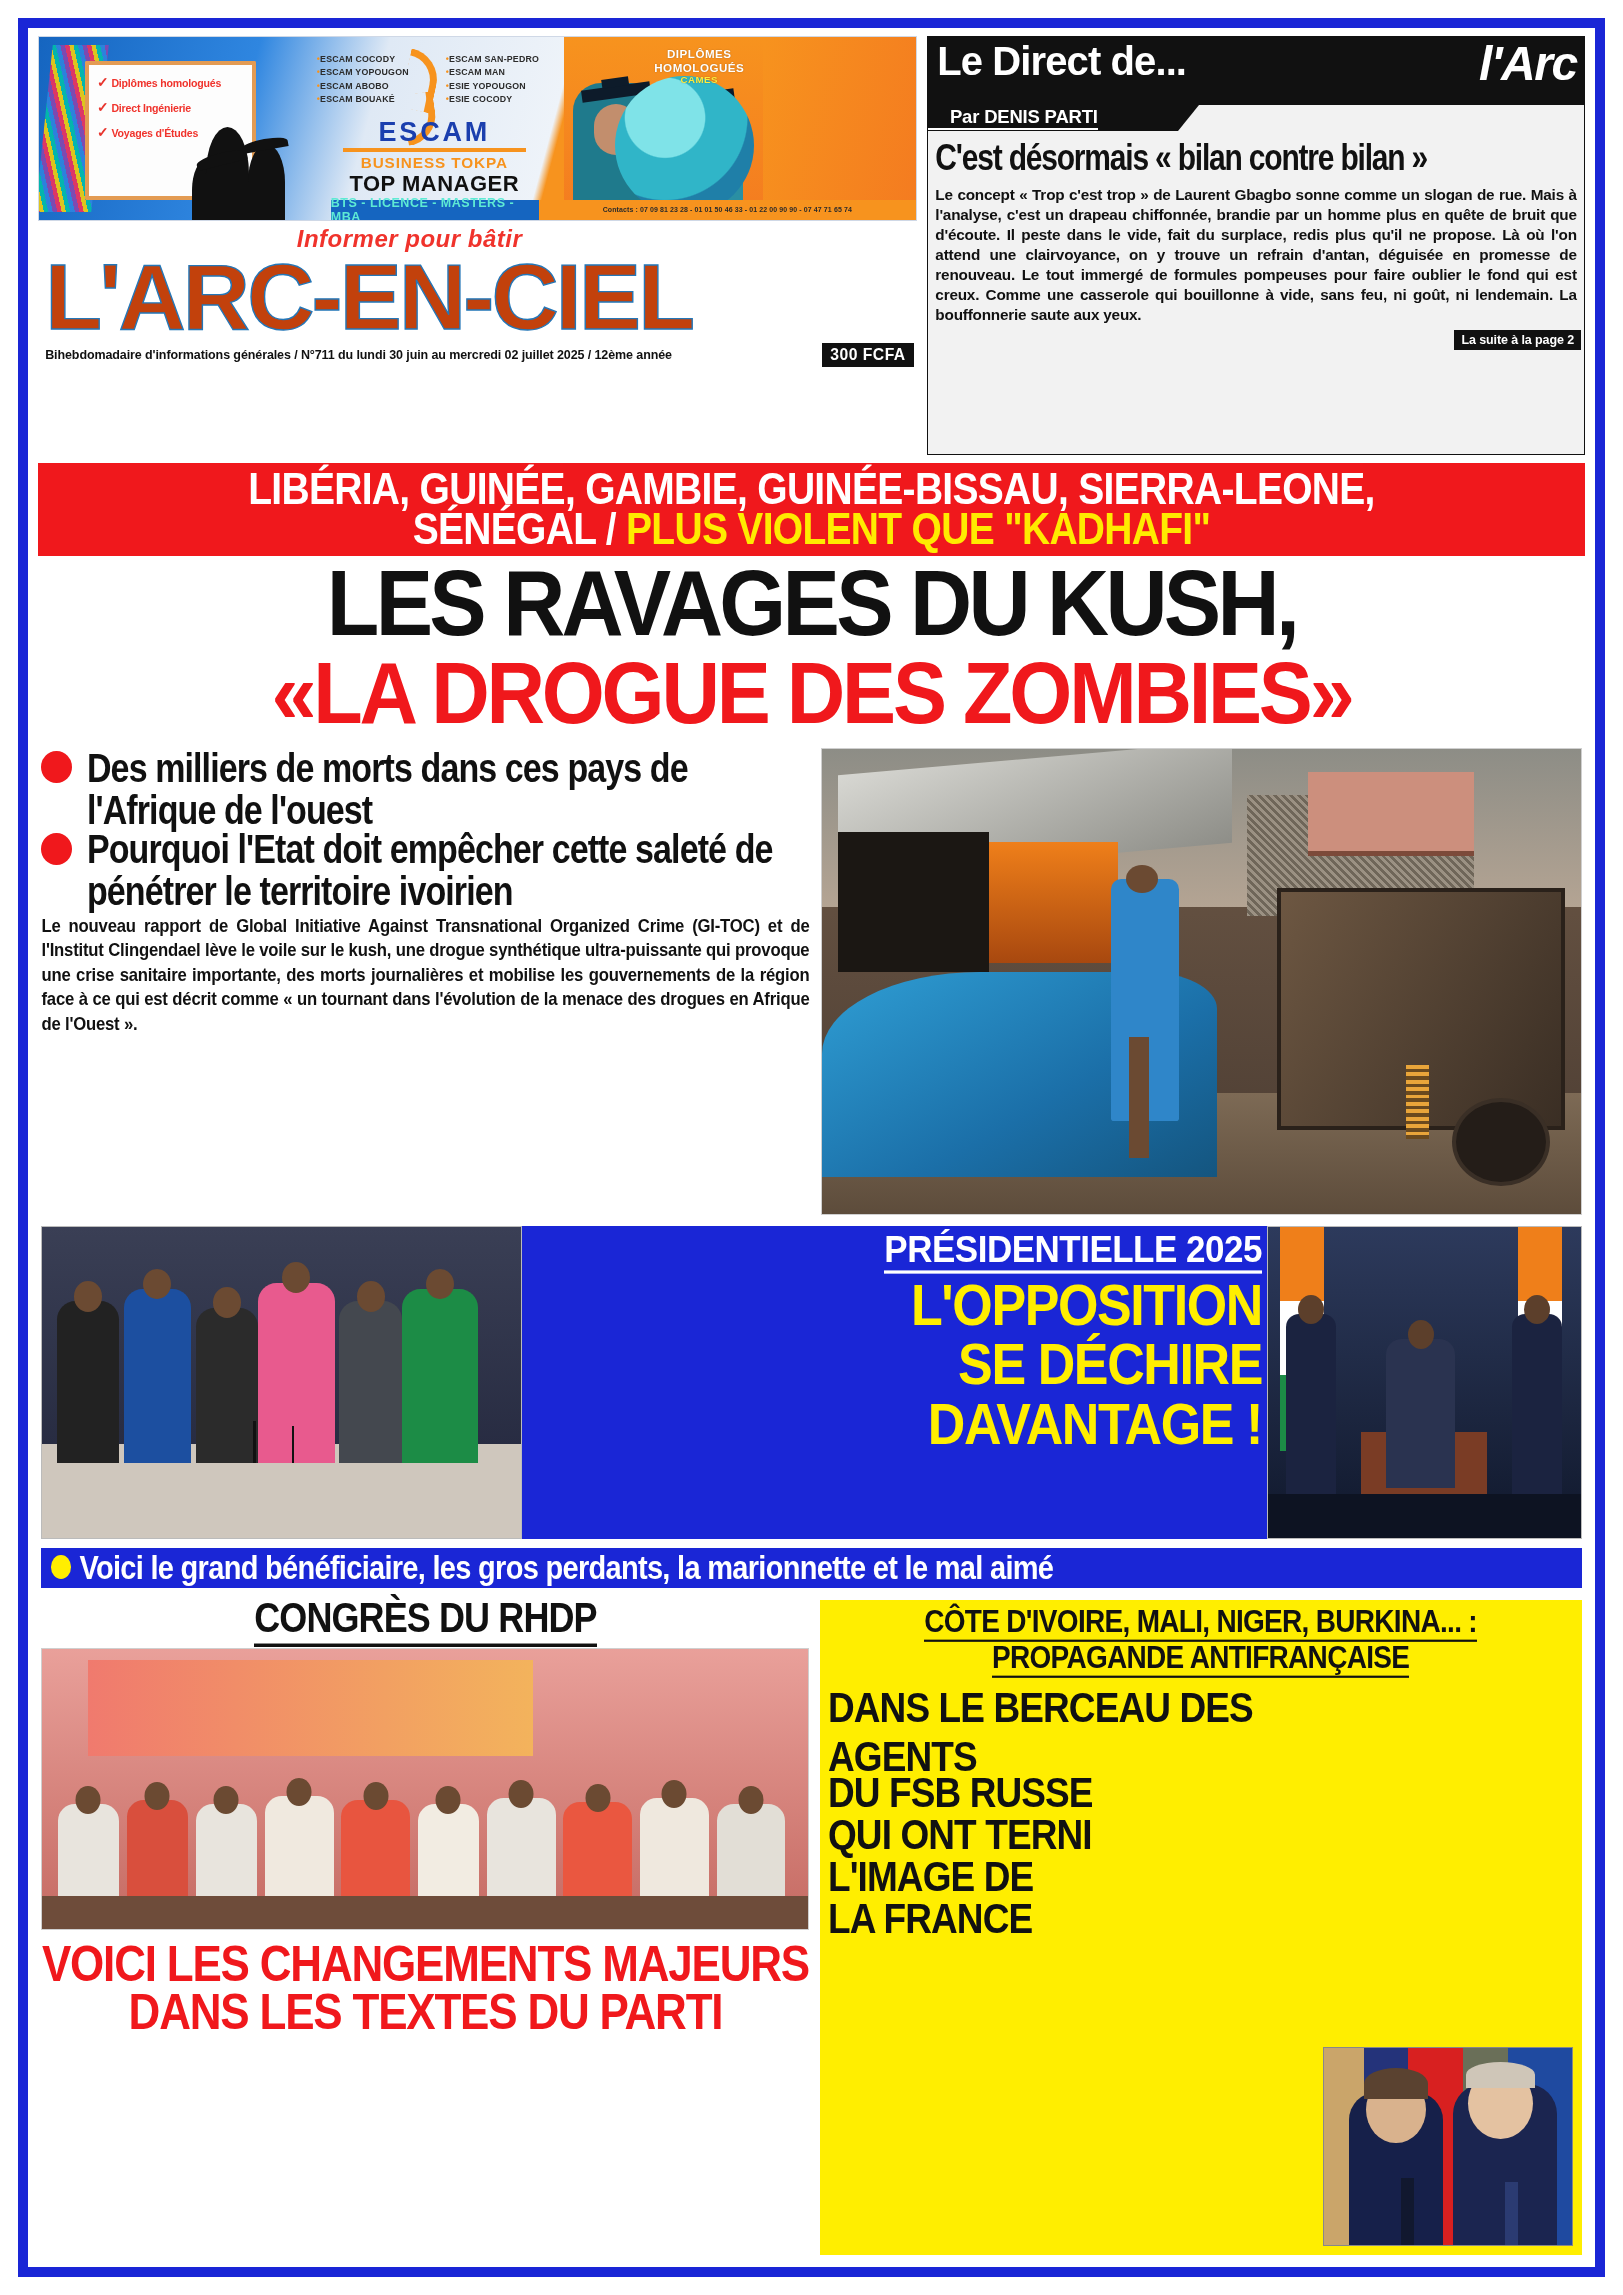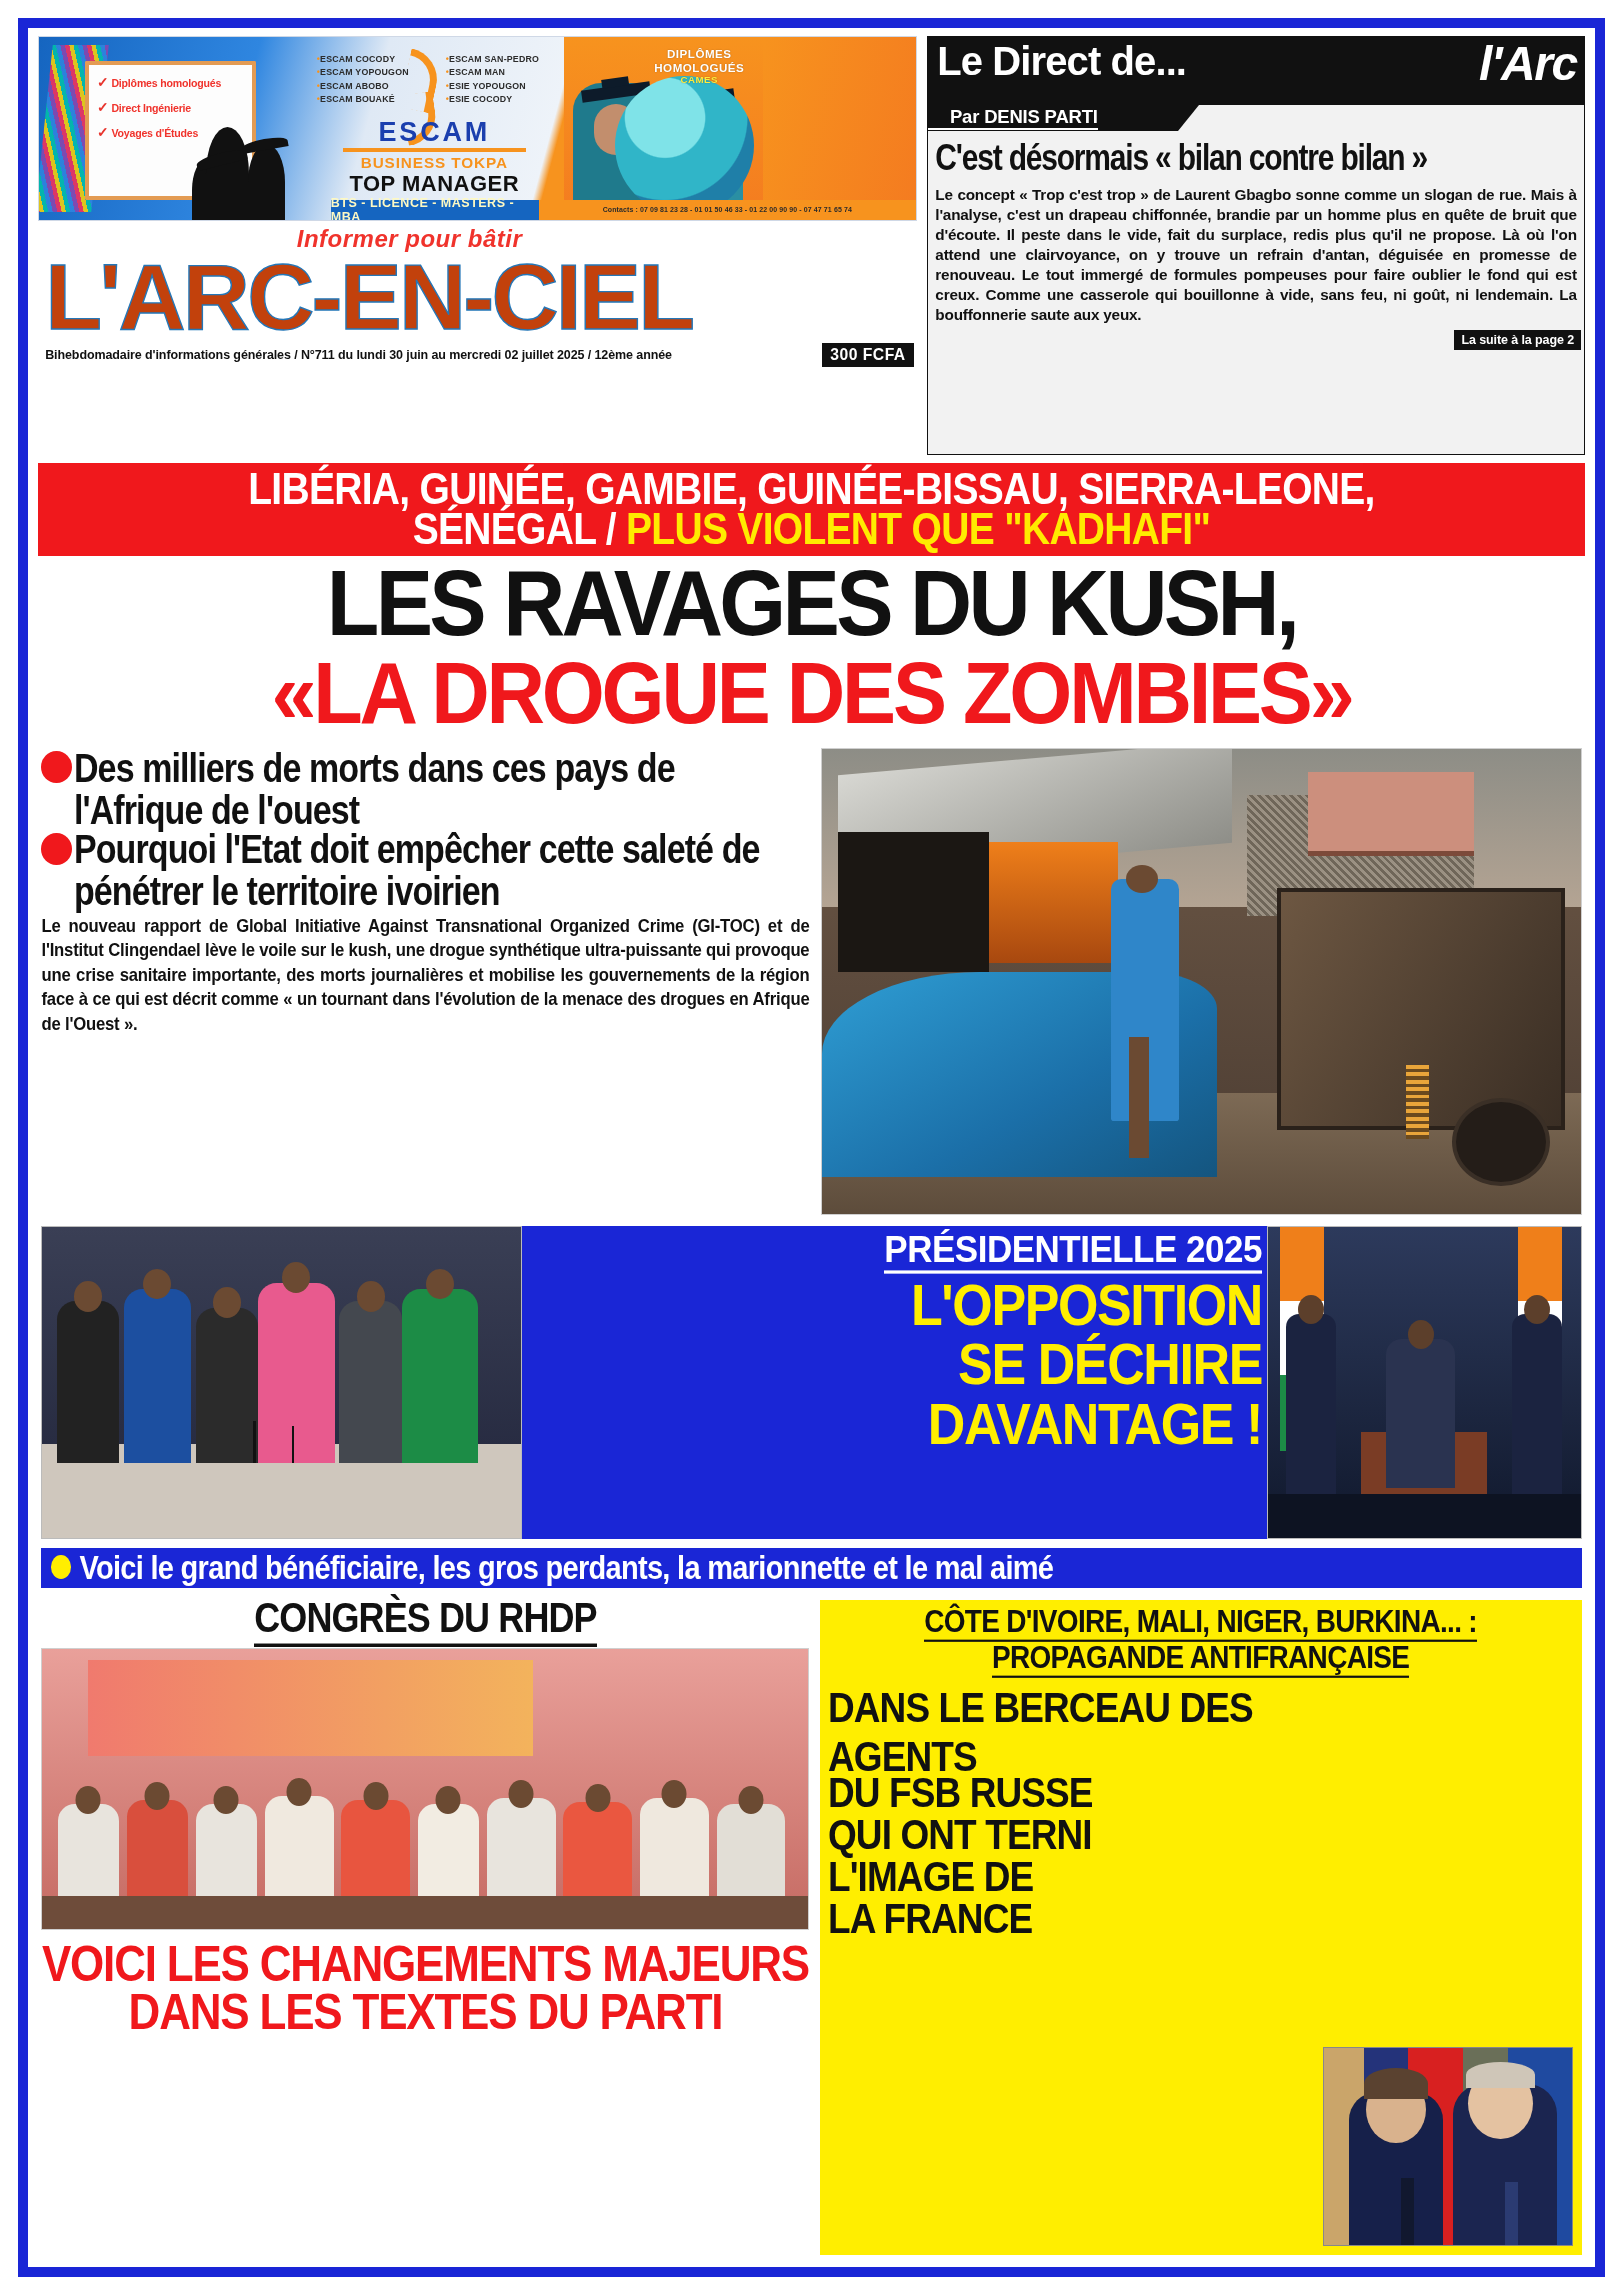--- a/index.html
+++ b/index.html
@@ -83,21 +83,21 @@
   }
   .escam .brand{
     position:absolute;left:296px;top:83px;width:199px;text-align:center;
   }
   .escam .brand .b1{font-size:27px;font-weight:bold;color:#1b3fae;letter-spacing:2.8px;line-height:.95;}
   .escam .brand .b1bar{height:3.2px;background:#f7931e;width:92%;margin:2.8px auto 3.7px;}
   .escam .brand .b2{font-size:15.3px;font-weight:bold;color:#f7931e;letter-spacing:0.9px;line-height:1;}
   .escam .brand .b3{font-size:22px;font-weight:bold;color:#111;letter-spacing:0.5px;line-height:1.05;margin-top:1.9px;}
   .escam .botbar{
     position:absolute;left:292px;bottom:0;height:20.4px;width:208px;
-    background:#1565c0;color:#fef9c3;font-weight:bold;font-size:12.5px;
+    background:#1565c0;color:#5eead4;font-weight:bold;font-size:12.5px;
     display:flex;align-items:center;justify-content:center;letter-spacing:0.5px;
   }
   .escam .botbar2{
     position:absolute;left:500px;bottom:0;height:20.4px;right:0;
     background:#f7931e;color:#2b2b2b;font-weight:bold;font-size:7px;
     display:flex;align-items:center;justify-content:center;letter-spacing:0.1px;
   }
   .escam .grads{
     position:absolute;right:153px;top:0;width:199px;height:185px;
     background:linear-gradient(#f7931e,#f47b20);
@@ -202,21 +202,21 @@
     transform:scaleY(1.08);white-space:nowrap;
   }
   .mainhead .h2{
     font-size:81px;font-weight:bold;color:#f0181c;letter-spacing:-3.2px;line-height:.95;
     transform:scaleY(1.08);white-space:nowrap;margin-top:12px;
   }
 
   
   .kushrow{display:flex;gap:12px;padding:15.7px 3.7px 0 3.7px;}
   .kushleft{width:768px;}
-  .bullet{display:flex;gap:2px;margin-bottom:12px;align-items:flex-start;}
+  .bullet{display:flex;gap:15px;margin-bottom:12px;align-items:flex-start;}
   .dot{
     flex:0 0 auto;width:30.5px;height:32px;border-radius:50%;background:#f0181c;margin-top:3.7px;
   }
   .bullet .bt{
     font-size:34px;font-weight:bold;color:#111;line-height:1.02;letter-spacing:-0.9px;
     transform:scaleY(1.18);transform-origin:left top;
   }
   .standfirst{
     margin-top:15.7px;font-size:16.7px;font-weight:bold;color:#111;line-height:1.38;
     text-align:justify;letter-spacing:-0.2px;transform:scaleY(1.06);transform-origin:left top;

